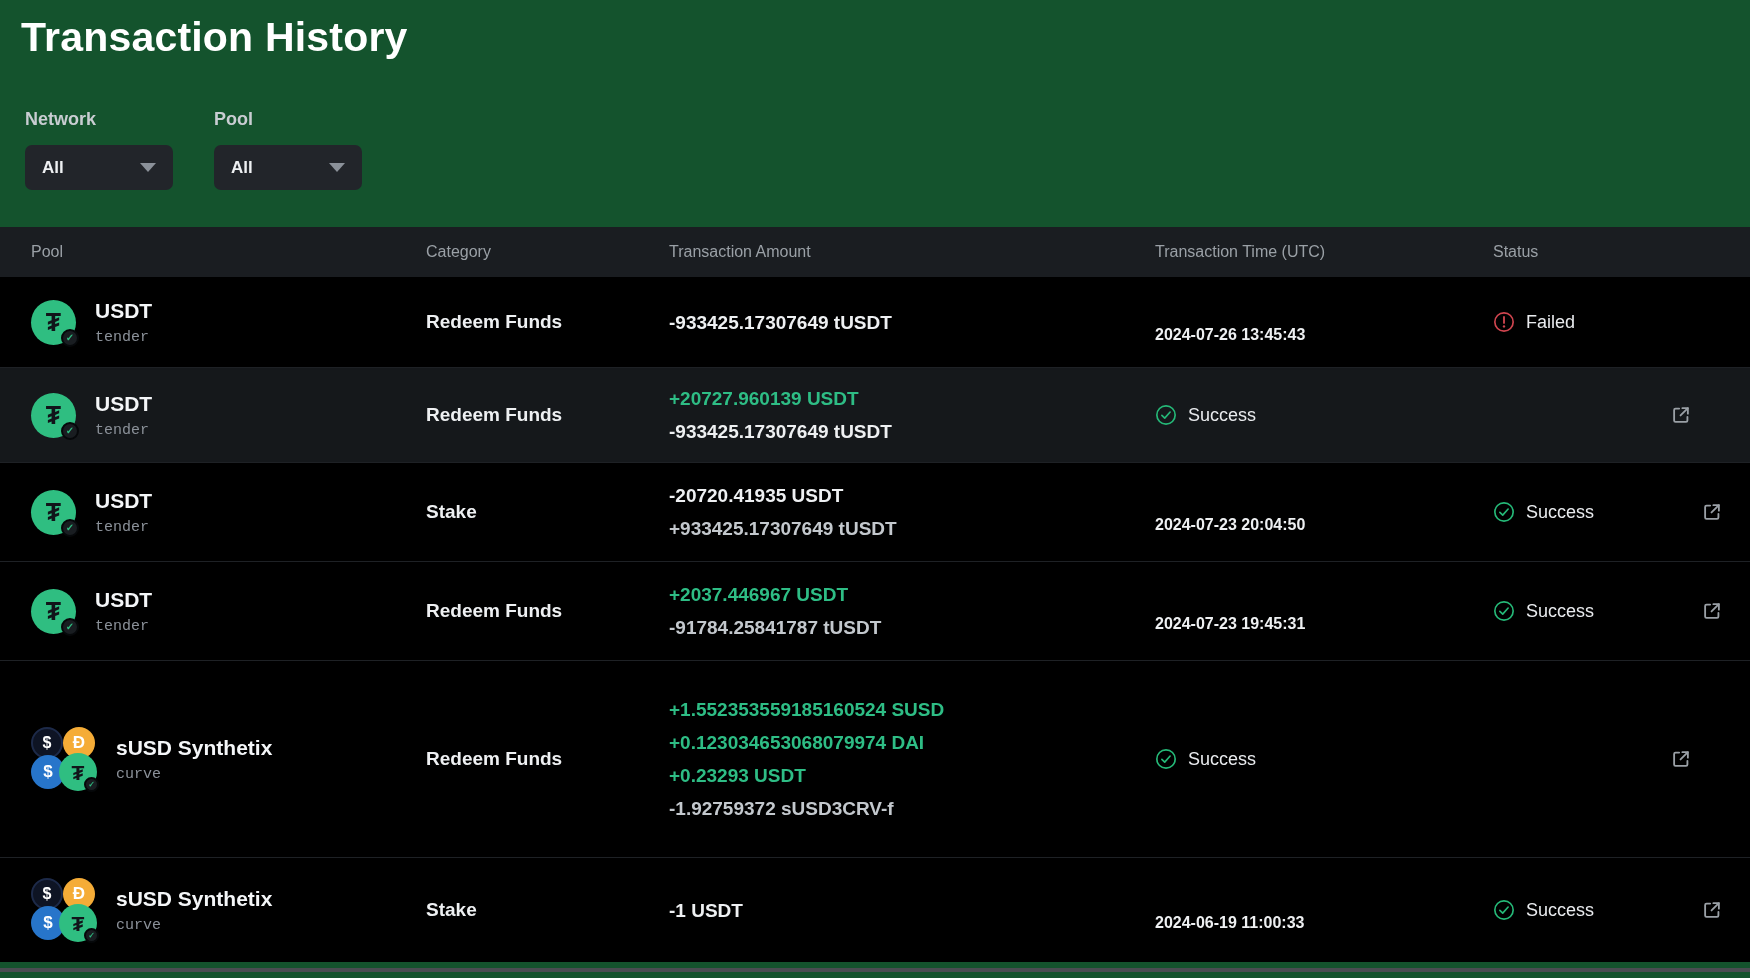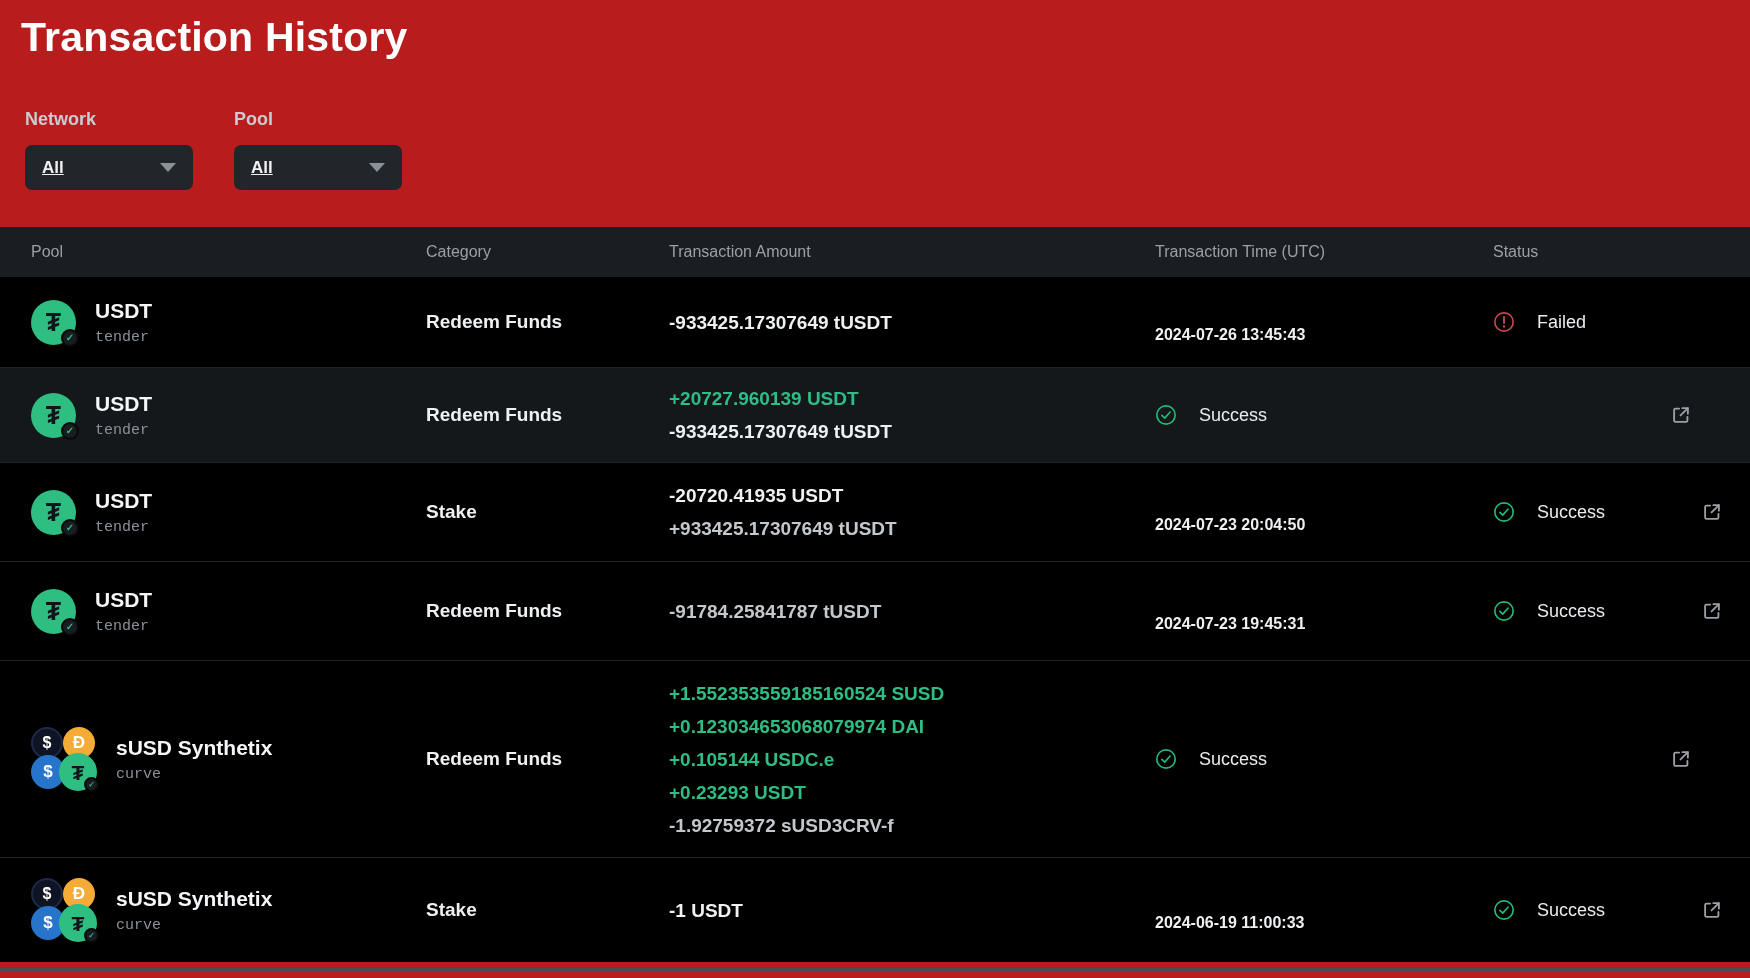--- a/index.html
+++ b/index.html
@@ -1,34 +1,34 @@
 <!DOCTYPE html>
 <html><head>
 <meta charset="utf-8">
 <style>
   * { margin:0; padding:0; box-sizing:border-box; }
   html,body { background:#000; }
   body { font-family:"Liberation Sans", sans-serif; }
   .app {
-    position:relative; width:1750px; height:978px; background:#b91c1c;
+    position:relative; width:1750px; height:978px; background:#14532d;
     overflow:hidden; color:#eef0f2;
   }
 
   
   .page-title {
     padding:14px 0 0 21px;
     font-size:41px; font-weight:800; letter-spacing:.2px; color:#ffffff;
   }
   .filters { display:flex; gap:41px; padding:48px 0 0 25px; }
   .filter-group { display:flex; flex-direction:column; gap:15px; }
   .filter-label { font-size:18px; font-weight:700; color:#c9cdd2; }
   .dropdown {
-    width:168px; height:45px; background:#22252a; border:none; border-radius:7px;
+    width:148px; height:45px; background:#22252a; border:none; border-radius:7px;
     display:flex; align-items:center; justify-content:space-between;
-    padding:0 17px; cursor:pointer;text-decoration:underline;
+    padding:0 17px; cursor:pointer;
   }
   .dropdown-value { font-size:17px; font-weight:700; color:#eef0f2; }
   .caret {
     width:0; height:0;
     border-left:8px solid transparent; border-right:8px solid transparent;
     border-top:9px solid #8b9199;
   }
 
   
   .table { margin-top:37px; }
@@ -91,21 +91,21 @@
   
   .category-cell { font-size:19px; font-weight:700; color:#eef0f2; }
   .amount-cell { display:flex; flex-direction:column; }
   .amount-line { font-size:19px; font-weight:700; line-height:33px; white-space:nowrap; }
   .tone-green { color:#2ebd85; }
   .tone-white { color:#eef0f2; }
   .tone-muted { color:#c3c8cd; }
   .time-cell { font-size:16px; font-weight:700; color:#eef0f2; white-space:nowrap;margin-top:25px; }
 
   
-  .status-cell { display:flex; align-items:center; gap:22px; }
+  .status-cell { display:flex; align-items:center; gap:11px; }
   .status-icon { width:22px; height:22px; flex:0 0 auto; }
   .status-label { font-size:18px; font-weight:500; color:#e9ebee; }
 
   
   .link-cell { display:flex; justify-content:flex-end; }
   .external-link-btn {
     background:none; border:none; cursor:pointer; padding:0;
     width:24px; height:24px; display:flex; align-items:center; justify-content:center;
   }
 
@@ -273,20 +273,21 @@
               </span>
       </div>
 
       <div class="pool-text">
         <span class="pool-name">USDT</span>
         <span class="pool-platform">tender</span>
       </div>
     </div>
     <div class="category-cell">Redeem Funds</div>
     <div class="amount-cell">
+            <div class="amount-line tone-green">+2037.446967 USDT</div>
             <div class="amount-line tone-muted">-91784.25841787 tUSDT</div>
           </div>
     <div class="time-cell">2024-07-23 19:45:31</div>
     <div class="status-cell">
       <svg class="status-icon" viewBox="0 0 24 24" fill="none" style="display: block;">
         <circle cx="12" cy="12" r="10" stroke="#25b978" stroke-width="1.8"></circle>
         <path d="M7.5 12.4 L10.6 15.4 L16.5 8.8" stroke="#25b978" stroke-width="1.8" stroke-linecap="round" stroke-linejoin="round"></path>
       </svg>
 
       <span class="status-label">Success</span>
@@ -318,21 +319,20 @@
       </div>
       <div class="pool-text">
         <span class="pool-name">sUSD Synthetix</span>
         <span class="pool-platform">curve</span>
       </div>
     </div>
     <div class="category-cell">Redeem Funds</div>
     <div class="amount-cell">
             <div class="amount-line tone-green">+1.552353559185160524 SUSD</div>
             <div class="amount-line tone-green">+0.123034653068079974 DAI</div>
-            <div class="amount-line tone-green">+0.105144 USDC.e</div>
             <div class="amount-line tone-green">+0.23293 USDT</div>
             <div class="amount-line tone-muted">-1.92759372 sUSD3CRV-f</div>
           </div>
     <div class="status-cell">
       <svg class="status-icon" viewBox="0 0 24 24" fill="none" style="display: block;">
         <circle cx="12" cy="12" r="10" stroke="#25b978" stroke-width="1.8"></circle>
         <path d="M7.5 12.4 L10.6 15.4 L16.5 8.8" stroke="#25b978" stroke-width="1.8" stroke-linecap="round" stroke-linejoin="round"></path>
       </svg>
 
       <span class="status-label">Success</span>

